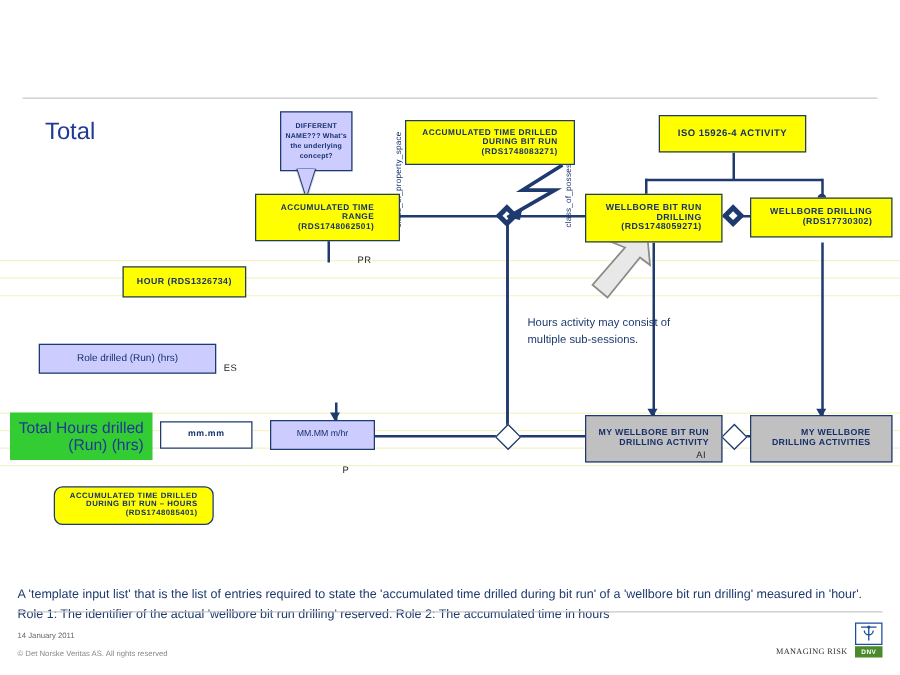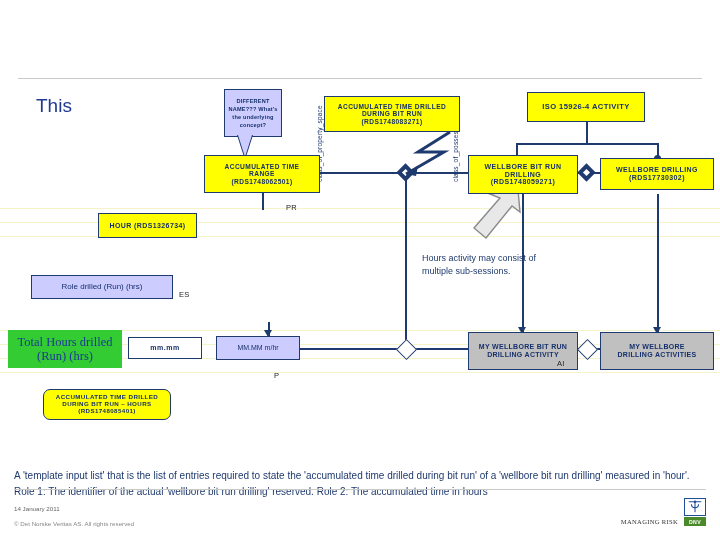--- a/index.html
+++ b/index.html
@@ -30,35 +30,35 @@
   #done{
     position:absolute;left:36px;top:95px;
     font-size:19px;color:#1F3A93;font-family:"Liberation Sans",sans-serif;
   }
 
   
   .box{
     position:absolute;box-sizing:border-box;
     border:1.4px solid #1F3A6E;
     display:flex;align-items:center;justify-content:center;
-    text-align:center;line-height:1.12;
+    text-align:right;line-height:1.12;
   }
   .yellow{background:#FFFF00;color:#16306b;font-weight:bold;letter-spacing:.4px;}
   .lav{background:#CCCCFF;color:#16306b;}
   .grey{background:#C0C0C0;color:#16306b;font-weight:bold;letter-spacing:.3px;}
   .white{background:#ffffff;color:#16306b;font-weight:bold;letter-spacing:.5px;}
   .green{background:#33CC33;color:#1F3A93;border:none;font-weight:normal;}
   .rounded{border-radius:7px;}
 
   .b6{font-size:6.2px;}
   .b65{font-size:6.6px;}
   .b7{font-size:7px;}
   .b75{font-size:7.6px;}
   .b8{font-size:8px;}
-  .b12{font-size:12.5px;font-family:Liberation Serif, serif;}
+  .b12{font-size:12.5px;}
 
   
   .ln{position:absolute;background:#1F3A6E;}
   .vln{width:1.6px;}
   .hln{height:1.6px;}
 
   .dot{position:absolute;width:7px;height:7px;border-radius:50%;
        background:#1F3A6E;}
 
   .diamond{position:absolute;width:13px;height:13px;
@@ -135,21 +135,21 @@
   <div class="guide" style="top:208px;"></div>
   <div class="guide" style="top:222px;"></div>
   <div class="guide" style="top:236px;"></div>
   <div class="guide" style="top:330px;"></div>
   <div class="guide" style="top:344px;"></div>
   <div class="guide" style="top:358px;"></div>
   <div class="guide" style="top:372px;"></div>
 
   <div id="title-rule"></div>
 
-  <div id="done">This</div>
+  <div id="done">Total</div>
 
   <div id="callout">DIFFERENT NAME??? What's the underlying concept?</div>
   <div id="callout-tail"></div>
 
   <div class="vlabel" style="left:316px;top:82px;height:100px;">class_of_property_space</div>
   <div class="vlabel" style="left:452px;top:86px;height:96px;">class_of_possession</div>
 
   <div class="ln vln" style="left:586px;top:122px;height:22px;"></div>
 
   <div class="ln hln" style="left:516px;top:143px;width:142px;"></div>

